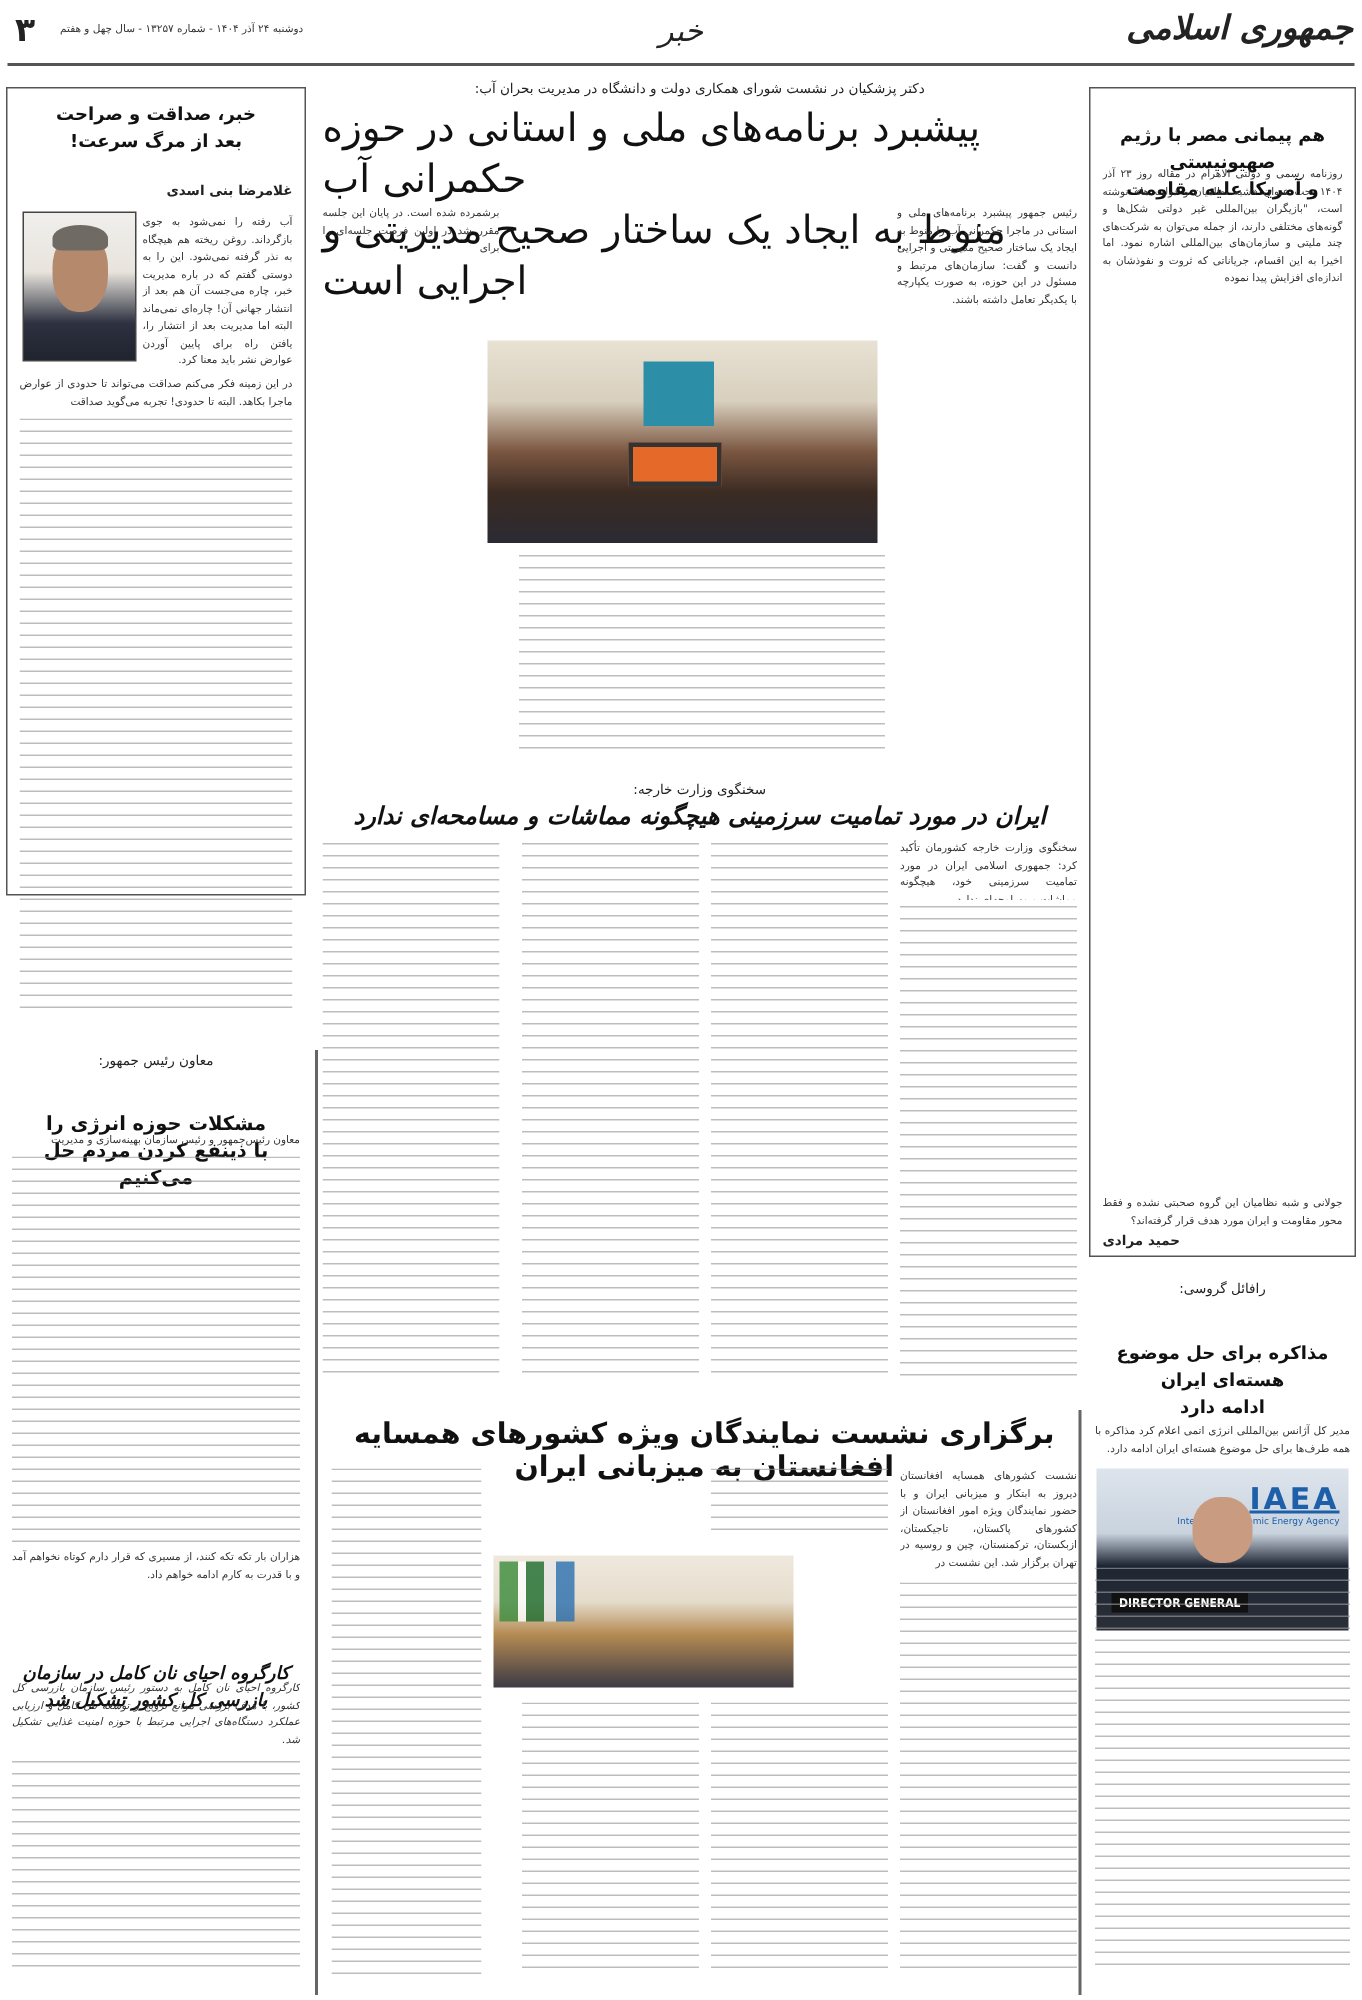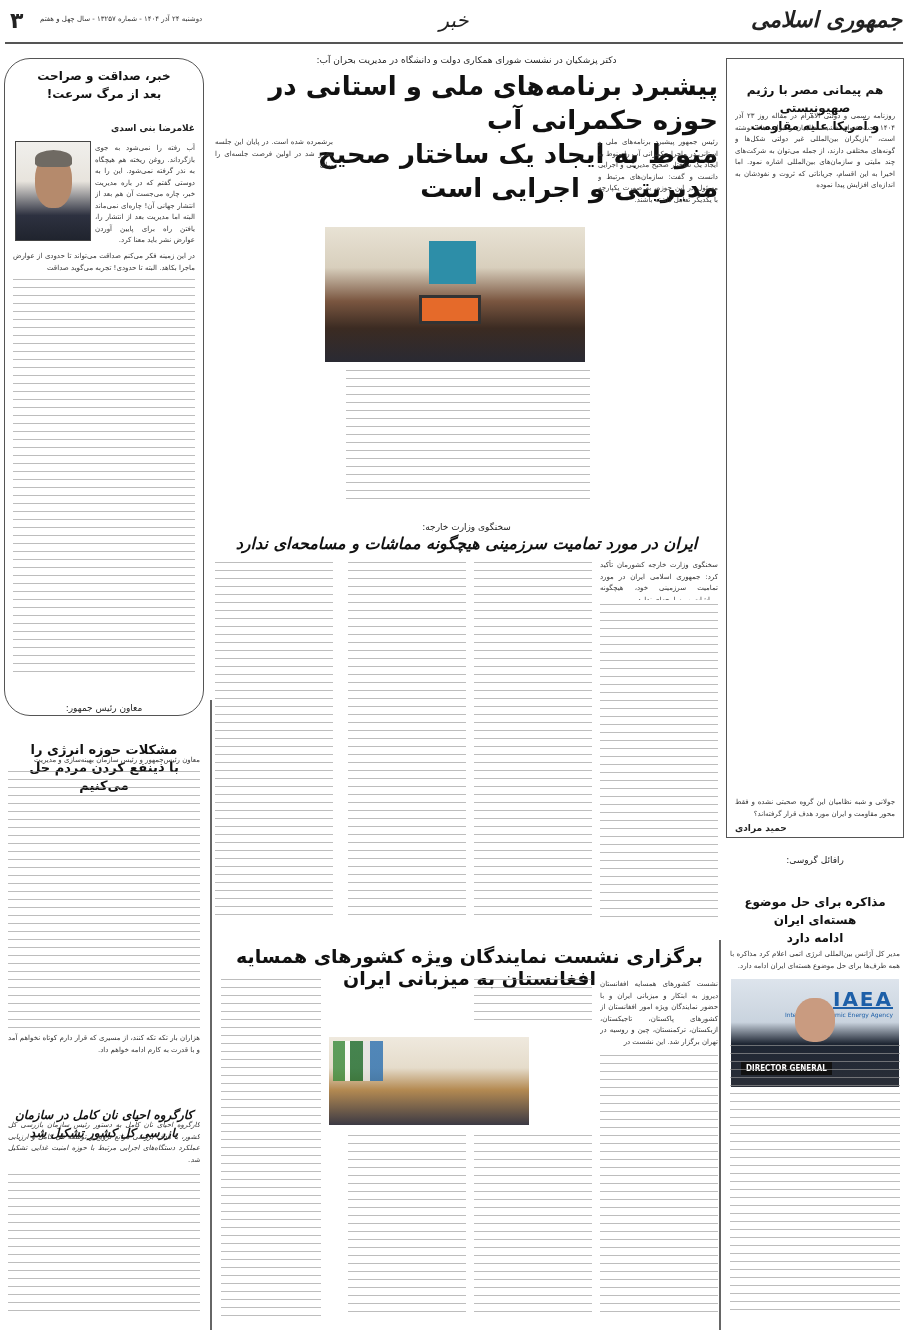--- a/index.html
+++ b/index.html
@@ -14,21 +14,21 @@
   .mast-rule { position: absolute; left: 5px; right: 5px; top: 42px; height: 2px; background: #555; }
 
   .box { position: absolute; border: 1.5px solid #555; }
   .vrule { position: absolute; width: 2px; background: #666; }
 
   .text-lines { position: absolute; overflow: hidden; }
   .text-lines .line { height: 1px; background: #999; margin-bottom: 7px; opacity: .65; }
   .col-text { position: absolute; font-size: 7px; line-height: 11.5px; color: #333; text-align: justify; overflow: hidden; }
 
   .kicker { font-size: 9px; text-align: center; color: #222; }
-  .h-main { font-size: 26px; font-weight: bold; text-align: right; line-height: 34px; color: #111; }
+  .h-main { font-size: 26px; font-weight: normal; text-align: left; line-height: 34px; color: #111; }
   .h-sec { font-size: 16px; font-weight: bold; text-align: center; color: #111; }
   .h-side { font-size: 12px; font-weight: bold; text-align: center; line-height: 18px; color: #111; margin-top: 28px; }
   .author { font-size: 9px; font-weight: bold; }
 
   .photo { position: absolute; overflow: hidden; }
   .photo-meeting { background: linear-gradient(180deg,#e8e2d4 0%, #d8cfbd 30%, #7a5640 55%, #3b2b22 75%, #2a2a33 100%); }
   .photo-meeting .screen { position:absolute; left:40%; top:10%; width:18%; height:32%; background:#2d8ea8; }
   .photo-meeting .tv { position:absolute; left:36%; top:50%; width:24%; height:22%; background:#e56a2a; border:3px solid #333; }
   .photo-afghan { background: linear-gradient(180deg,#efe9de 0%, #e5dccb 35%, #b48a52 60%, #3c3a44 100%); }
   .photo-afghan .flags { position:absolute; left:2%; top:5%; width:25%; height:45%; background: linear-gradient(90deg,#3a8a3a 0 25%, #fff 25% 35%, #1c6b2c 35% 60%, #e6e6e6 60% 75%, #2a6fb0 75% 100%); opacity:.8; }
@@ -478,21 +478,21 @@
       <div class="line"></div>
       <div class="line"></div>
       <div class="line"></div>
       <div class="line"></div>
       <div class="line"></div>
   </div>
 </section>
 
 <div class="vrule" style="left:210px; top:700px; height:630px;"></div>
 
-<section class="box" style="left:4px; top:58px; width:200px; height:658px;border-radius:26px;">
+<section class="box" style="left:4px; top:58px; width:200px; height:539px;">
   <div class="h-side" style="margin-top:8px;">
     <div>خبر، صداقت و صراحت</div>
     <div>بعد از مرگ سرعت!</div>
   </div>
   <div class="author" style="position:absolute; right:8px; top:64px;">غلامرضا بنی اسدی</div>
   <div class="photo photo-portrait" style="left:10px; top:82px; width:76px; height:100px; border:1px solid #444;">
     <div class="face"></div>
     <div class="hair"></div>
   </div>
   <div class="col-text" style="right:8px; width:100px; top:84px; height:104px;">آب رفته را نمی‌شود به جوی بازگرداند. روغن ریخته هم هیچگاه به نذر گرفته نمی‌شود. این را به دوستی گفتم که در باره مدیریت خبر، چاره می‌جست آن هم بعد از انتشار جهانی آن! چاره‌ای نمی‌ماند البته اما مدیریت بعد از انتشار را، یافتن راه برای پایین آوردن عوارض نشر باید معنا کرد.</div>

